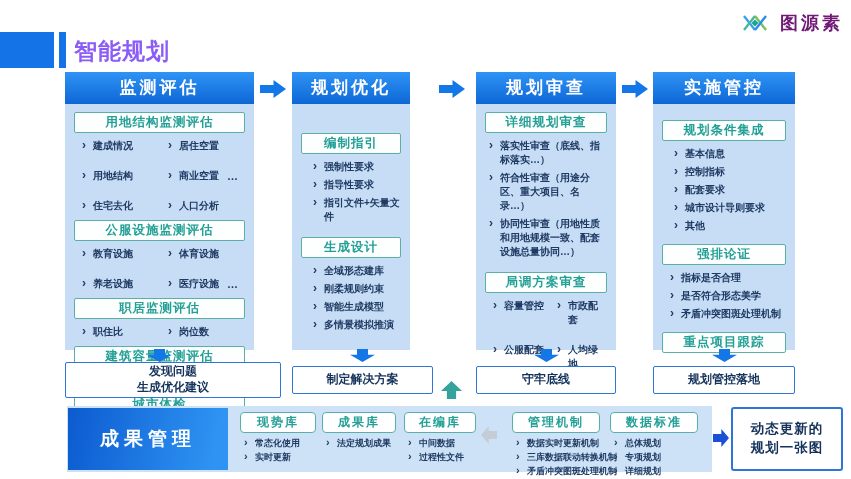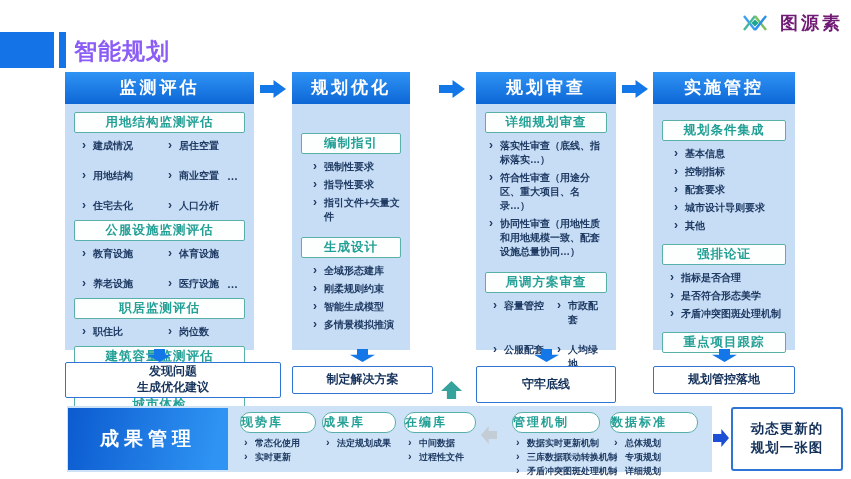--- a/index.html
+++ b/index.html
@@ -52,23 +52,23 @@
                 font-size:12px; font-weight:700; color:#15325b; line-height:1.3; }
   .pre { white-space:pre-line; }
 
   
   .panel { position:absolute; left:67px; top:406px; width:645px; height:66px; background:#cde2f6; }
   .cg-box { position:absolute; left:1px; top:2px; width:160px; height:62px;
             background:linear-gradient(100deg,#0c5bd0 0%,#2e93f2 90%);
             display:flex; align-items:center; justify-content:center;
             color:#fff; font-size:19px; font-weight:700; letter-spacing:5px; }
   .group { position:absolute; top:6px; }
-  .group-title { height:21px; line-height:19px; border:1.5px solid #58b0a8; border-radius:10px;
+  .group-title { height:21px; line-height:19px; border:1.5px solid #58b0a8; border-radius:4px;
                  background:#fff; color:#23a096; font-weight:700; font-size:12px;
-                 letter-spacing:2px; }
+                 text-align:center; letter-spacing:2px; }
   .group-items { padding:4px 0 0 4px; display:flex; flex-direction:column; gap:1px; }
   .group-items .li { font-size:9px; line-height:13px; white-space:nowrap; }
   .group-items .li::before { font-size:11px; top:-1px; }
 
   .output-box { position:absolute; left:731px; top:407px; width:112px; height:64px;
                 background:#fff; border:2px solid #2e75d6; border-radius:3px;
                 display:flex; align-items:center; justify-content:center; text-align:center;
                 font-size:13.5px; font-weight:700; color:#15325b; letter-spacing:1px;
                 line-height:1.4; }
 </style>
@@ -197,21 +197,21 @@
   <div class="arrow-right" style="left:622px;top:80px;width:26px;height:18px;"></div>
 
   <div class="arrow-down" style="left:147px;top:349px;width:25px;height:13px;"></div>
   <div class="arrow-down" style="left:350px;top:349px;width:25px;height:13px;"></div>
   <div class="arrow-down" style="left:534px;top:349px;width:25px;height:13px;"></div>
   <div class="arrow-down" style="left:712px;top:349px;width:25px;height:13px;"></div>
 
   <div class="result-box pre" style="left:65px;top:362px;width:216px;height:36px;">发现问题
 生成优化建议</div>
   <div class="result-box" style="left:292px;top:366px;width:141px;height:28px;">制定解决方案</div>
-  <div class="result-box" style="left:476px;top:366px;width:140px;height:37px;">守牢底线</div>
+  <div class="result-box" style="left:476px;top:366px;width:140px;height:28px;">守牢底线</div>
   <div class="result-box" style="left:653px;top:366px;width:142px;height:28px;">规划管控落地</div>
 
   <div class="arrow-up" style="left:441px;top:381px;width:21px;height:18px;"></div>
 
   <div class="panel">
     <div class="cg-box">成果管理</div>
 
     <div class="group" style="left:173px;width:76px;">
       <div class="group-title">现势库</div>
       <div class="group-items">

